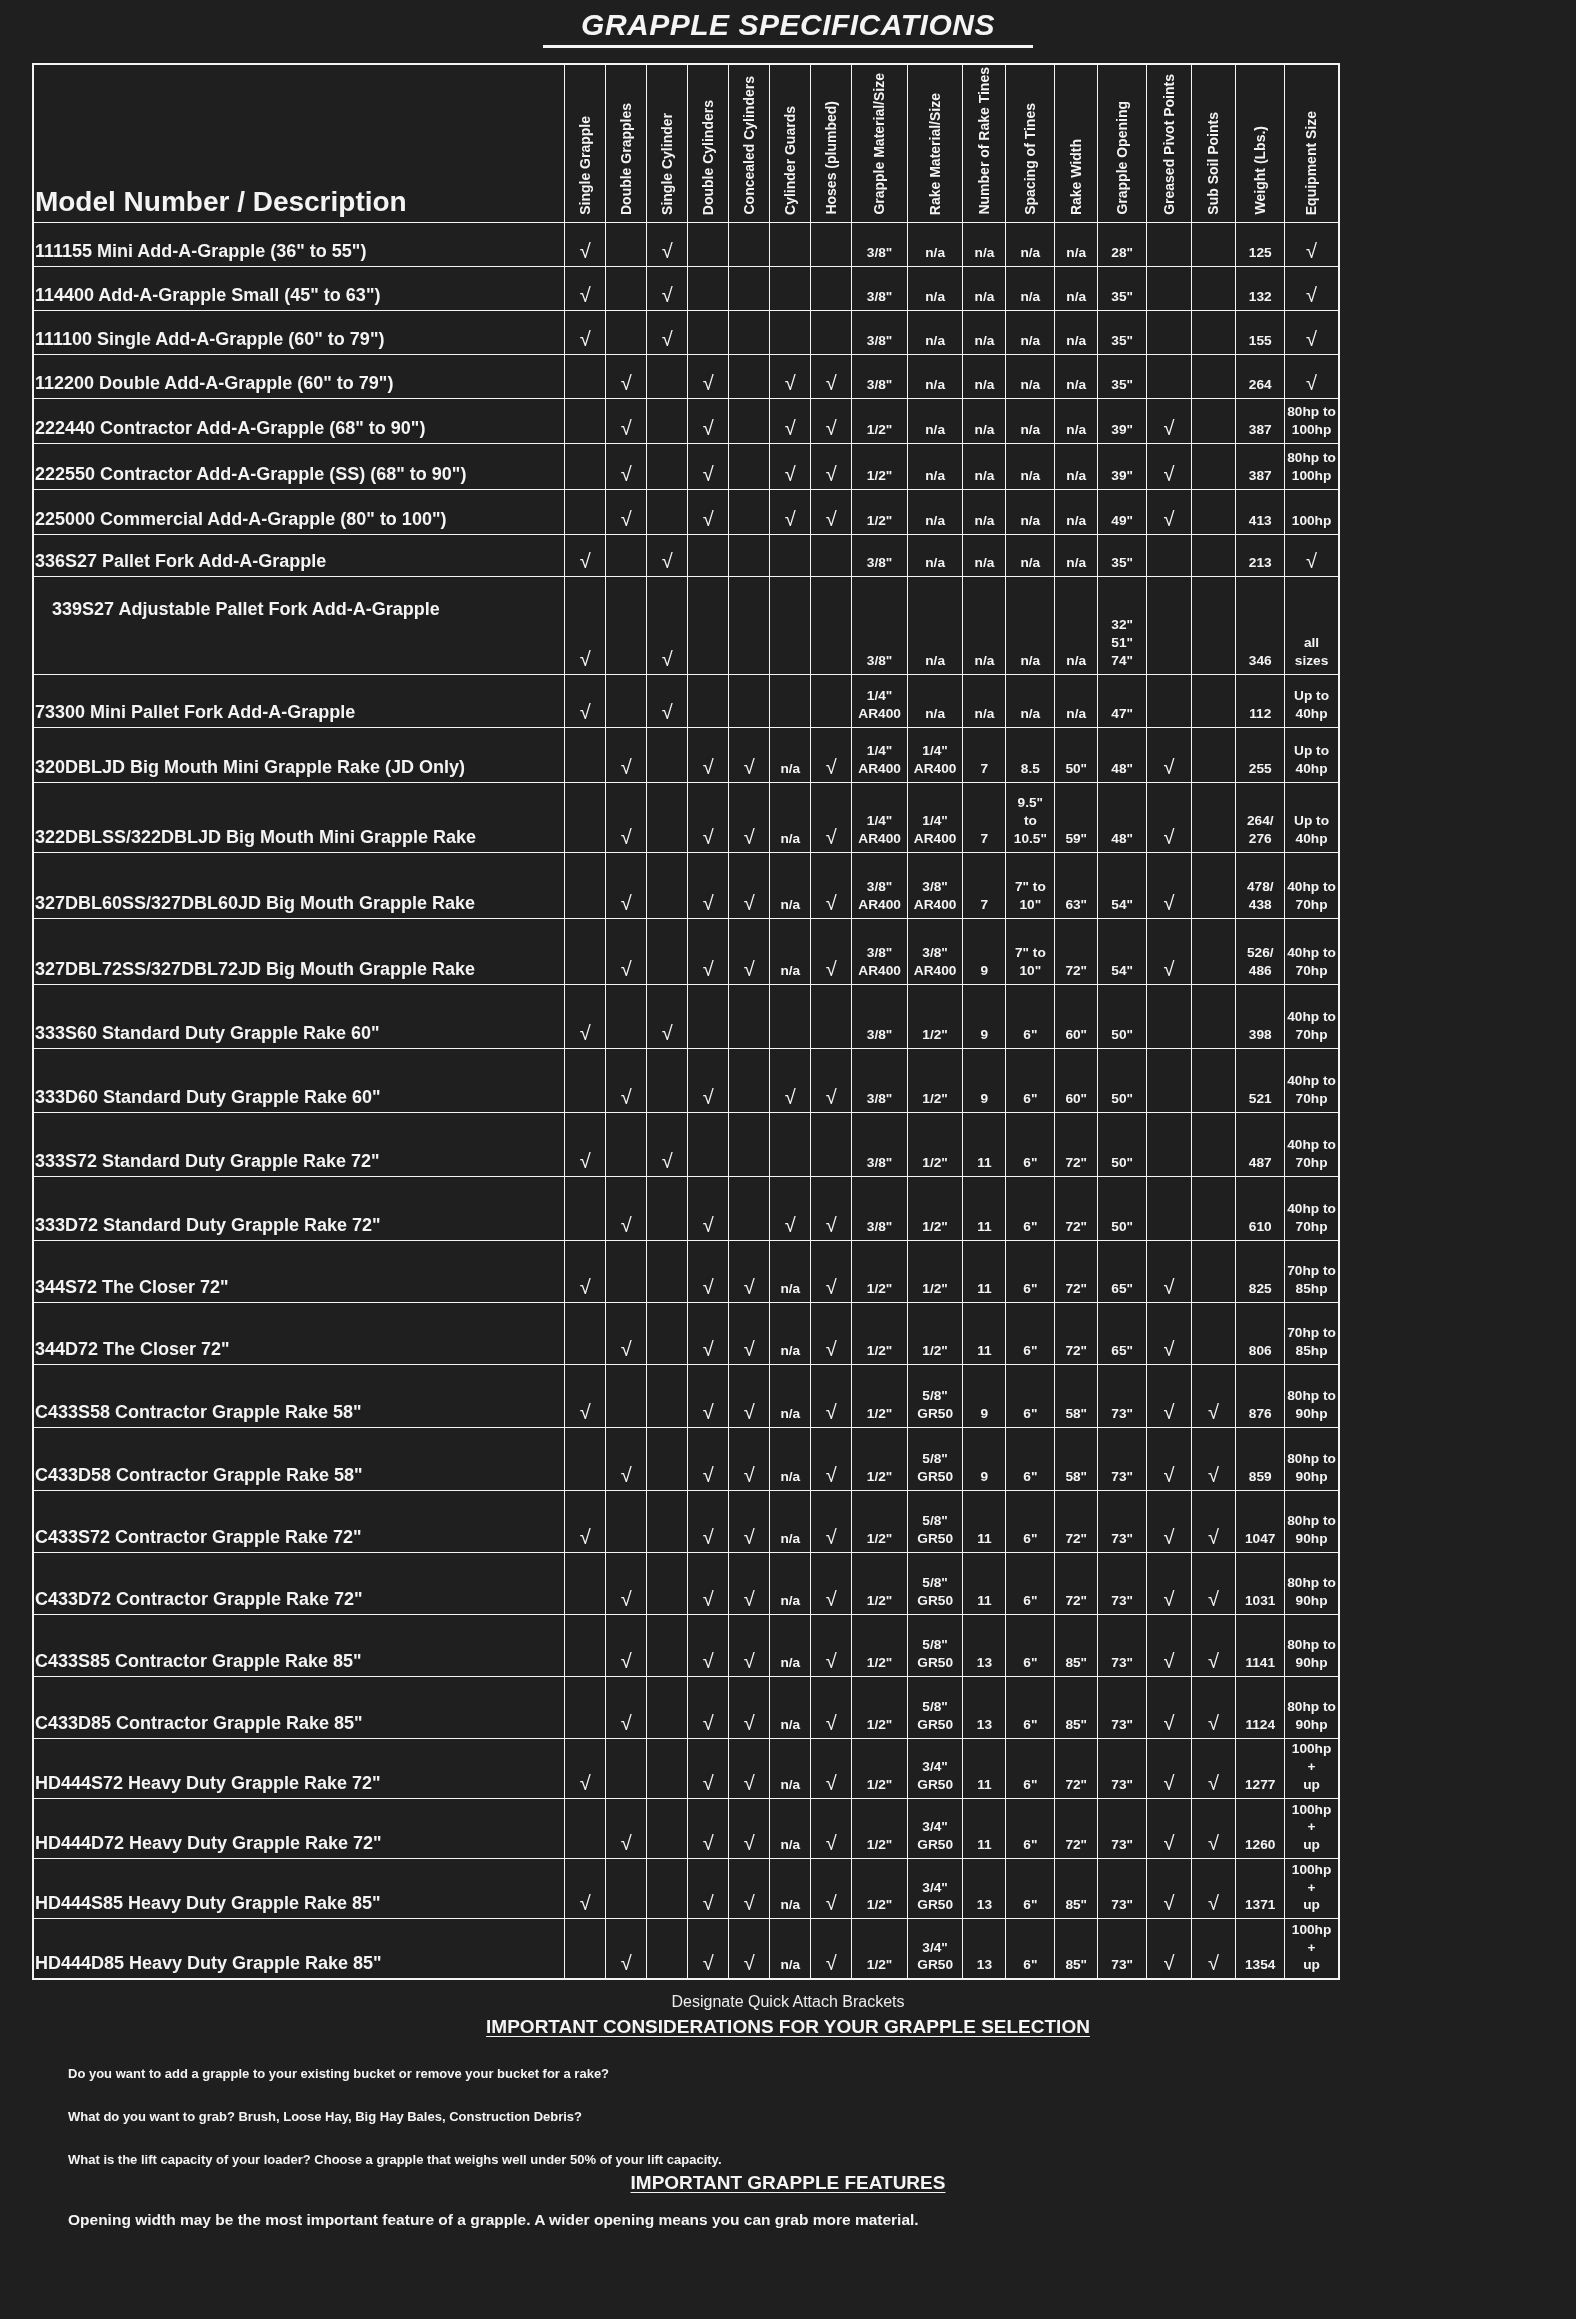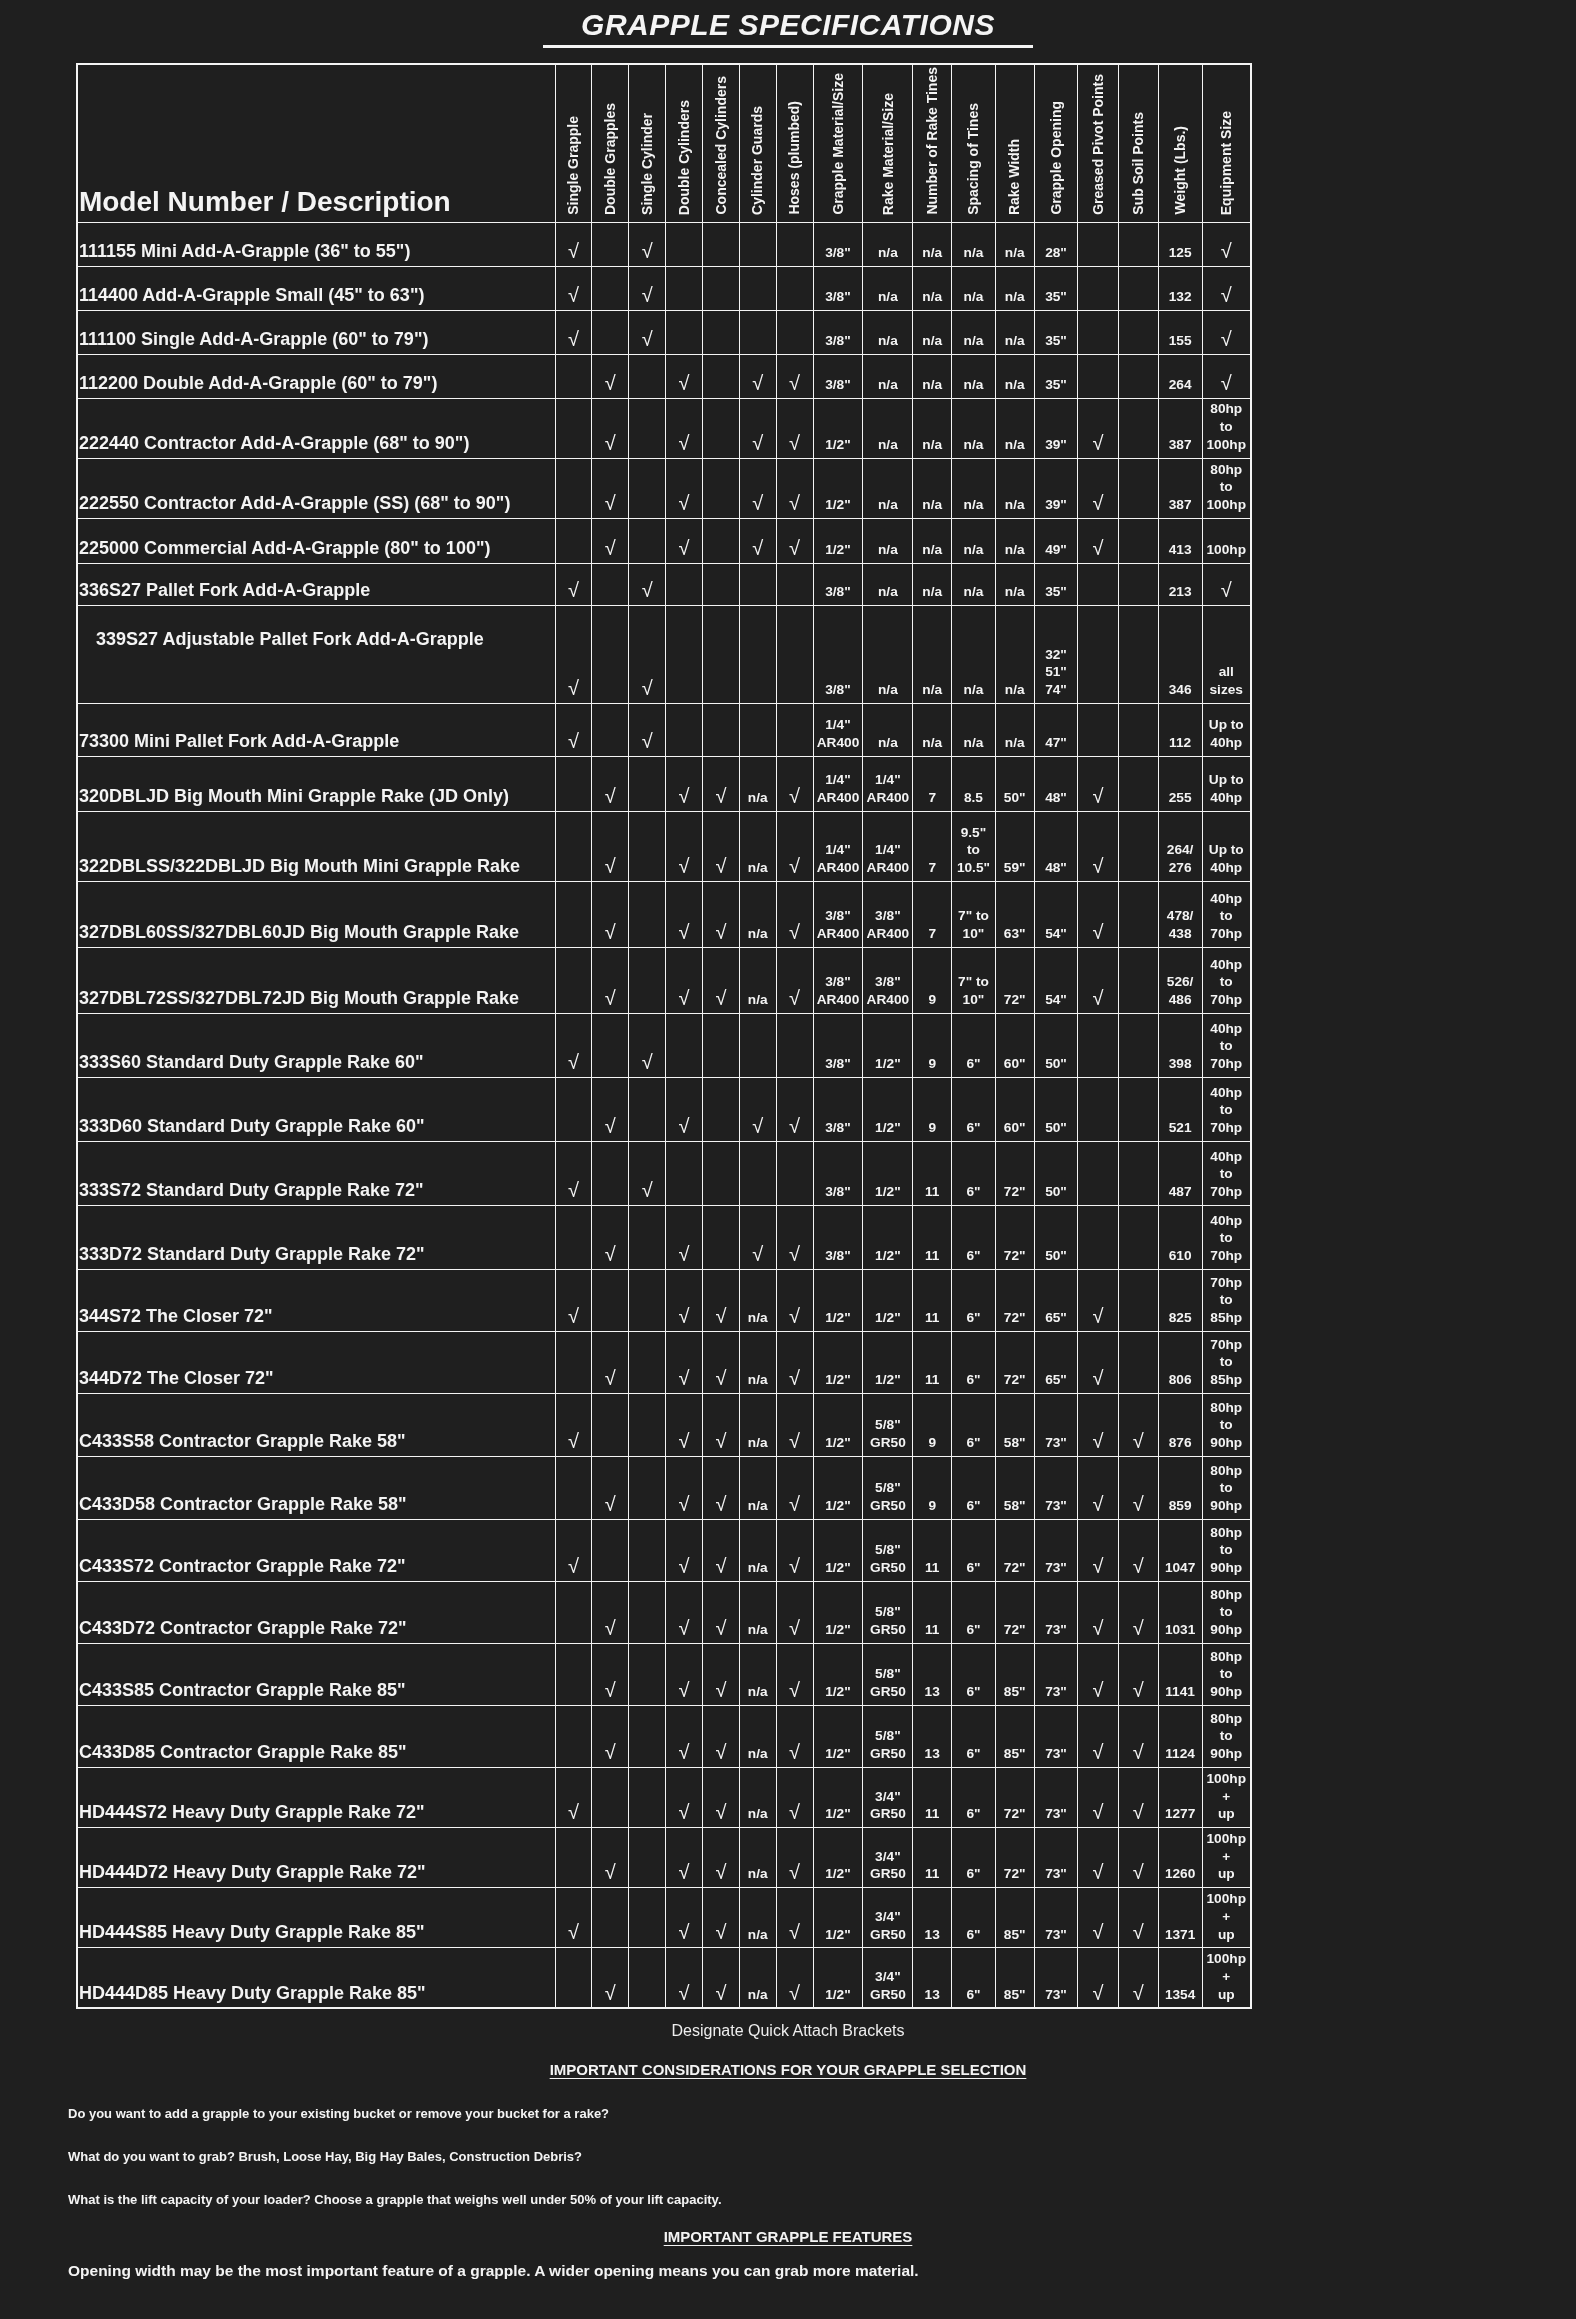--- a/index.html
+++ b/index.html
@@ -8,21 +8,21 @@
     background:#1f1f1f;color:#f4f4f4;
     font-family:"Liberation Sans",sans-serif;font-weight:bold;
   }
   .title-wrap{text-align:center;padding-top:7.5px;}
   .title-wrap .ttl{
     display:inline-block;font-size:30px;font-style:italic;font-weight:bold;
     letter-spacing:0.5px;border-bottom:3.8px solid #f4f4f4;padding:0 38px 3.8px 38px;
   }
   table.spec{
     border-collapse:collapse;table-layout:fixed;
-    width:1176px;margin:15px 0 0 76px;
+    width:1308px;margin:15px 0 0 32px;
     border:2.8px solid #f4f4f4;
   }
   table.spec th,table.spec td{
     border:1.9px solid #f4f4f4;vertical-align:bottom;
     padding:1.9px 0.9px 3.8px 0.9px;overflow:hidden;
   }
   th.desc-h{
     text-align:left;font-size:28px;font-weight:bold;
     padding-left:9.4px;padding-bottom:7.5px;white-space:nowrap;
   }
@@ -38,21 +38,21 @@
   }
   td.desc.mid{vertical-align:middle;padding-bottom:32px;padding-left:18px;}
   td.val{
     text-align:center;font-size:13.7px;line-height:1.3;white-space:pre-line;
   }
   td.val.mark{font-size:20px;font-weight:400;line-height:1;padding-bottom:4.7px;}
   .footnote{
     text-align:center;font-size:16px;font-weight:400;margin-top:13px;color:#eeeeee;
   }
   .sec-heading{
-    text-align:center;margin-top:21px;font-size:15px;font-weight:bold;
+    text-align:center;margin-top:5px;font-size:19px;font-weight:bold;
     text-decoration:underline;text-underline-offset:2.8px;
   }
   .qline{
     margin:28px 81px 0 68px;font-size:13px;font-weight:bold;
   }
   .fline{
     margin:14px 56px 0 68px;font-size:15.5px;font-weight:bold;line-height:1.5;
   }
 </style>
 </head>

